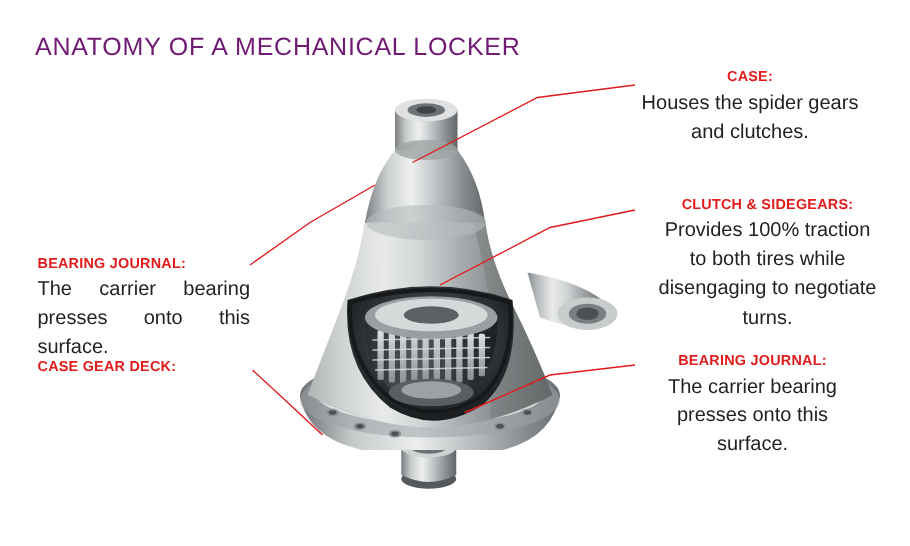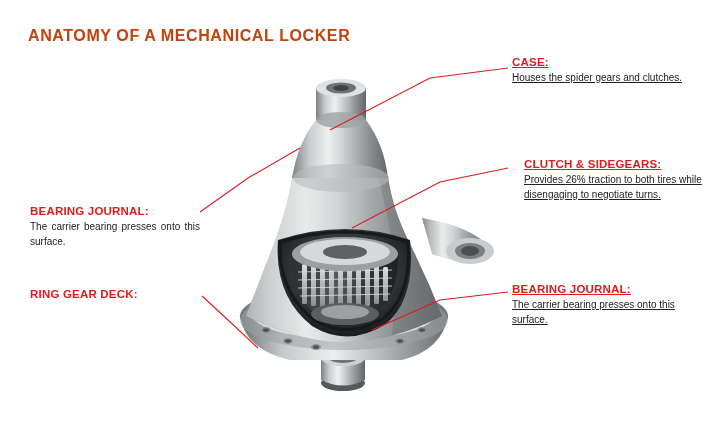--- a/index.html
+++ b/index.html
@@ -14,47 +14,47 @@
     position: relative;
     width: 728px;
     height: 437px;
     background: #ffffff;
     overflow: hidden;
   }
   #title {
     position: absolute;
     left: 28px;
     top: 27px;
-    font-size: 16px;
-    font-weight: bold;
+    font-size: 20px;
+    font-weight: normal;
     letter-spacing: 0.6px;
-    color: #c2410c;
+    color: #701a75;
     white-space: nowrap;
   }
 
   
   .callout {
     position: absolute;
   }
   .callout .ctitle {
     font-size: 11.5px;
     font-weight: bold;
     color: #e01b1b;
     letter-spacing: 0.2px;
     margin-bottom: 3px;
     white-space: nowrap;
   }
   .callout .cbody {
-    font-size: 10px;
+    font-size: 16px;
     line-height: 1.45;
     color: #222222;
     text-align: justify;
   }
   .callout.right .ctitle,
-  .callout.right .cbody { text-align: left; text-decoration: underline; }
+  .callout.right .cbody { text-align: center; }
 
   #callout-case       { left: 512px; top: 56px;  width: 176px; }
   #callout-clutch     { left: 524px; top: 158px; width: 180px; }
   #callout-bearing-r  { left: 512px; top: 283px; width: 180px; }
   #callout-bearing-l  { left: 30px;  top: 205px; width: 170px; }
   #callout-ring       { left: 30px;  top: 288px; width: 180px; }
 
   
   #leaders {
     position: absolute;
@@ -241,30 +241,30 @@
     </g>
   </svg>
 
   <div class="callout right" id="callout-case">
     <div class="ctitle">CASE:</div>
     <div class="cbody">Houses the spider gears and clutches.</div>
   </div>
 
   <div class="callout right" id="callout-clutch">
     <div class="ctitle">CLUTCH &amp; SIDEGEARS:</div>
-    <div class="cbody">Provides 26% traction to both tires while disengaging to negotiate turns.</div>
+    <div class="cbody">Provides 100% traction to both tires while disengaging to negotiate turns.</div>
   </div>
 
   <div class="callout right" id="callout-bearing-r">
     <div class="ctitle">BEARING JOURNAL:</div>
     <div class="cbody">The carrier bearing presses onto this surface.</div>
   </div>
 
   <div class="callout" id="callout-bearing-l">
     <div class="ctitle">BEARING JOURNAL:</div>
     <div class="cbody">The carrier bearing presses onto this surface.</div>
   </div>
 
   <div class="callout" id="callout-ring">
-    <div class="ctitle">RING GEAR DECK:</div>
+    <div class="ctitle">CASE GEAR DECK:</div>
   </div>
 
 </div>
 
 </body></html>

